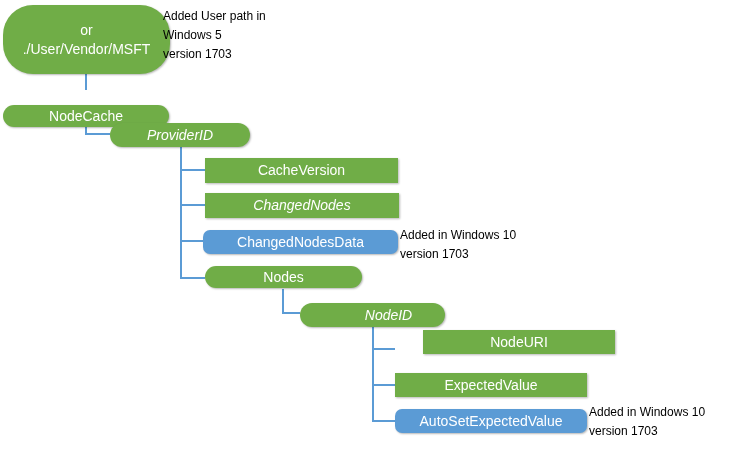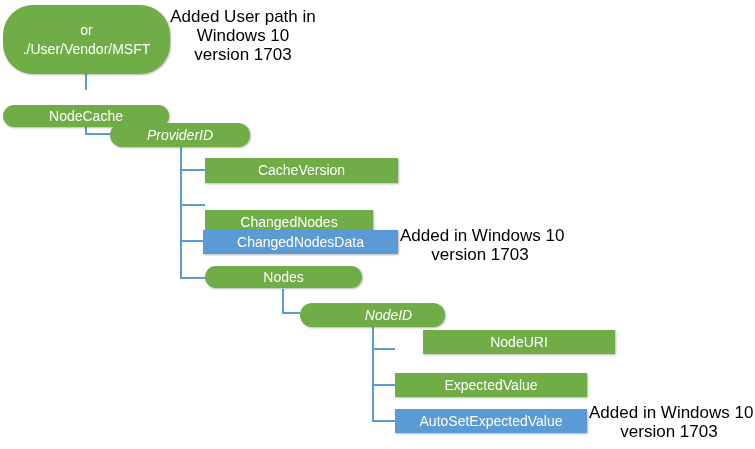--- a/index.html
+++ b/index.html
@@ -21,21 +21,21 @@
     align-items: center;
     justify-content: center;
     color: #ffffff;
     font-size: 14px;
     line-height: 1.2;
     box-shadow: 1px 1px 2px rgba(0,0,0,0.28);
     box-sizing: border-box;
     white-space: nowrap;
   }
   .green { background: #70AD47; }
-  .blue  { background: #5B9BD5; }
+  .blue  { background: #5B9BD5; border-radius: 7px; }
   .pill  { border-radius: 14px; }
   .biground { border-radius: 30px; }
   .italic { font-style: italic; }
   .root-shape {
     flex-direction: column;
     line-height: 19px;
     text-align: center;
   }
   .conn {
     position: absolute;
@@ -43,23 +43,22 @@
   }
   .elbow {
     position: absolute;
     border-left: 2px solid #5B9BD5;
     border-bottom: 2px solid #5B9BD5;
     box-sizing: border-box;
   }
   .annotation {
     position: absolute;
     color: #000000;
-    font-size: 17px;
+    font-size: 12px;
     line-height: 19px;
-    text-align: center;
     white-space: nowrap;
   }
   .annotation div { white-space: nowrap; }
 </style>
 </head>
 <body>
 
 <div class="canvas">
 
   <div class="conn" style="left:85px; top:72px; width:2px; height:18px;"></div>
@@ -79,37 +78,37 @@
     <div>or</div>
     <div>./User/Vendor/MSFT</div>
   </div>
 
   <div class="shape green pill" style="left:3px; top:89px; width:166px; height:22px;margin-top:16px;">NodeCache</div>
 
   <div class="shape green pill italic" style="left:110px; top:123px; width:140px; height:24px;">ProviderID</div>
 
   <div class="shape green" style="left:205px; top:158px; width:193px; height:25px;">CacheVersion</div>
 
-  <div class="shape green" style="left:205px; top:210px; width:168px; height:25px;">ChangedNodes</div>
+  <div class="shape green" style="left:205px; top:193px; width:194px; height:25px;font-style:italic;">ChangedNodes</div>
 
   <div class="shape blue" style="left:203px; top:230px; width:195px; height:24px;">ChangedNodesData</div>
 
   <div class="shape green pill" style="left:205px; top:266px; width:157px; height:22px;text-align:right;">Nodes</div>
 
   <div class="shape green pill italic" style="left:300px; top:303px; width:145px; height:24px;padding-left:32px;">NodeID</div>
 
   <div class="shape green" style="left:395px; top:330px; width:192px; height:24px;margin-left:28px;">NodeURI</div>
 
   <div class="shape green" style="left:395px; top:373px; width:192px; height:24px;">ExpectedValue</div>
 
   <div class="shape blue" style="left:395px; top:409px; width:192px; height:24px;">AutoSetExpectedValue</div>
 
   <div class="annotation" style="left:163px; top:7px; width:160px;">
     <div>Added User path in</div>
-    <div>Windows 10</div>
+    <div>Windows 5</div>
     <div>version 1703</div>
   </div>
 
   <div class="annotation" style="left:400px; top:226px; width:160px;">
     <div>Added in Windows 10</div>
     <div>version 1703</div>
   </div>
 
   <div class="annotation" style="left:589px; top:403px; width:160px;">
     <div>Added in Windows 10</div>

